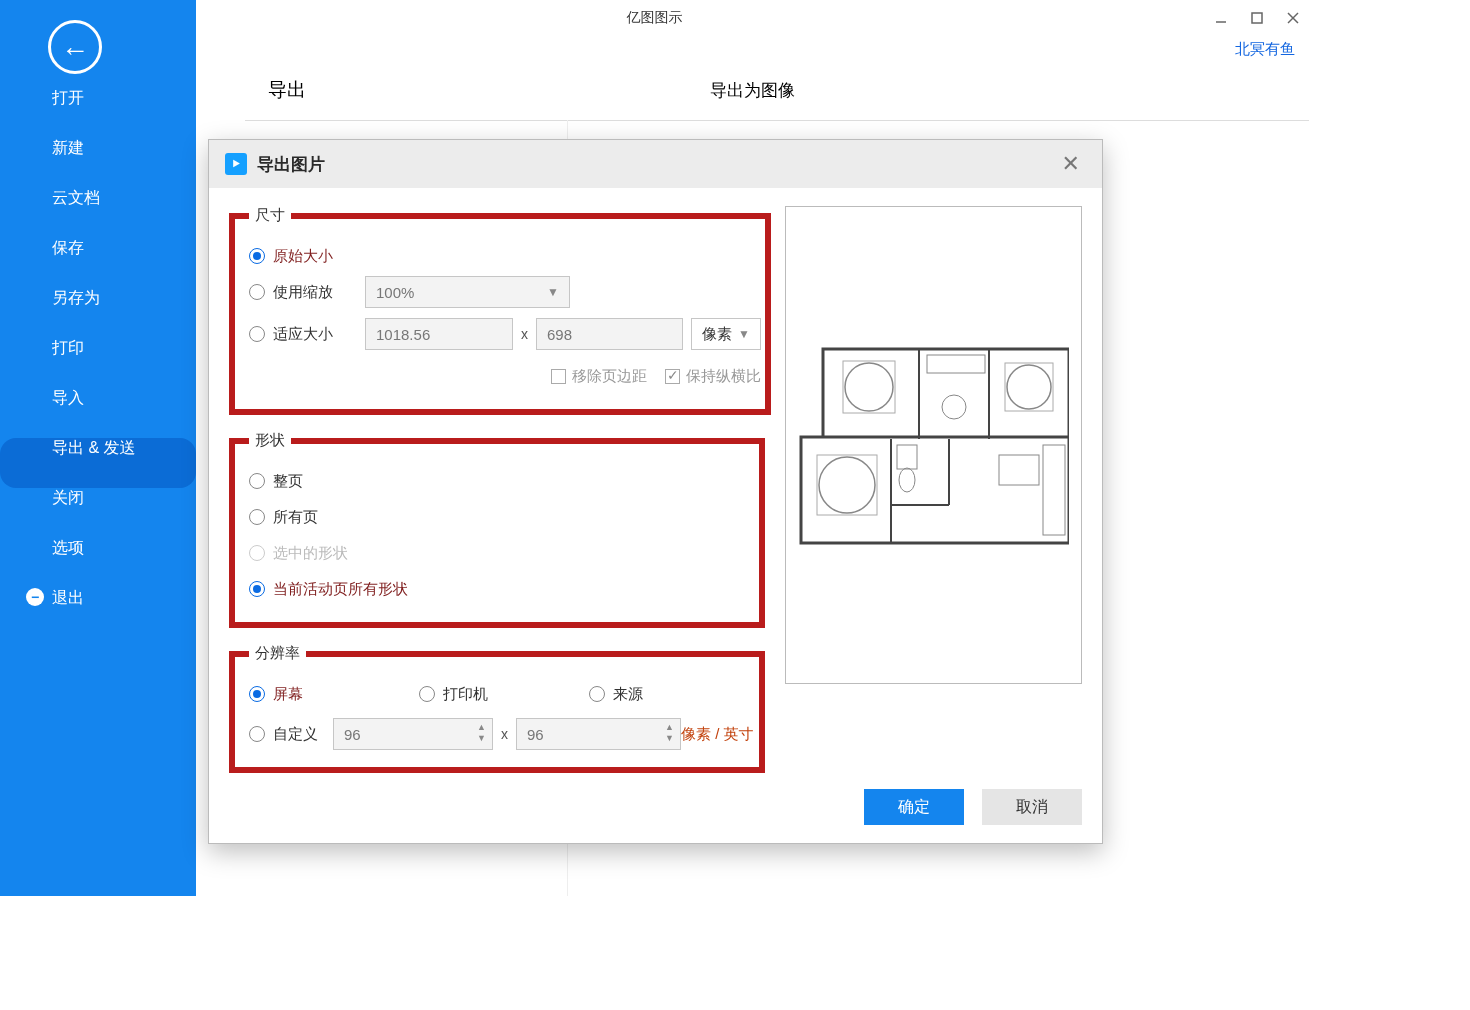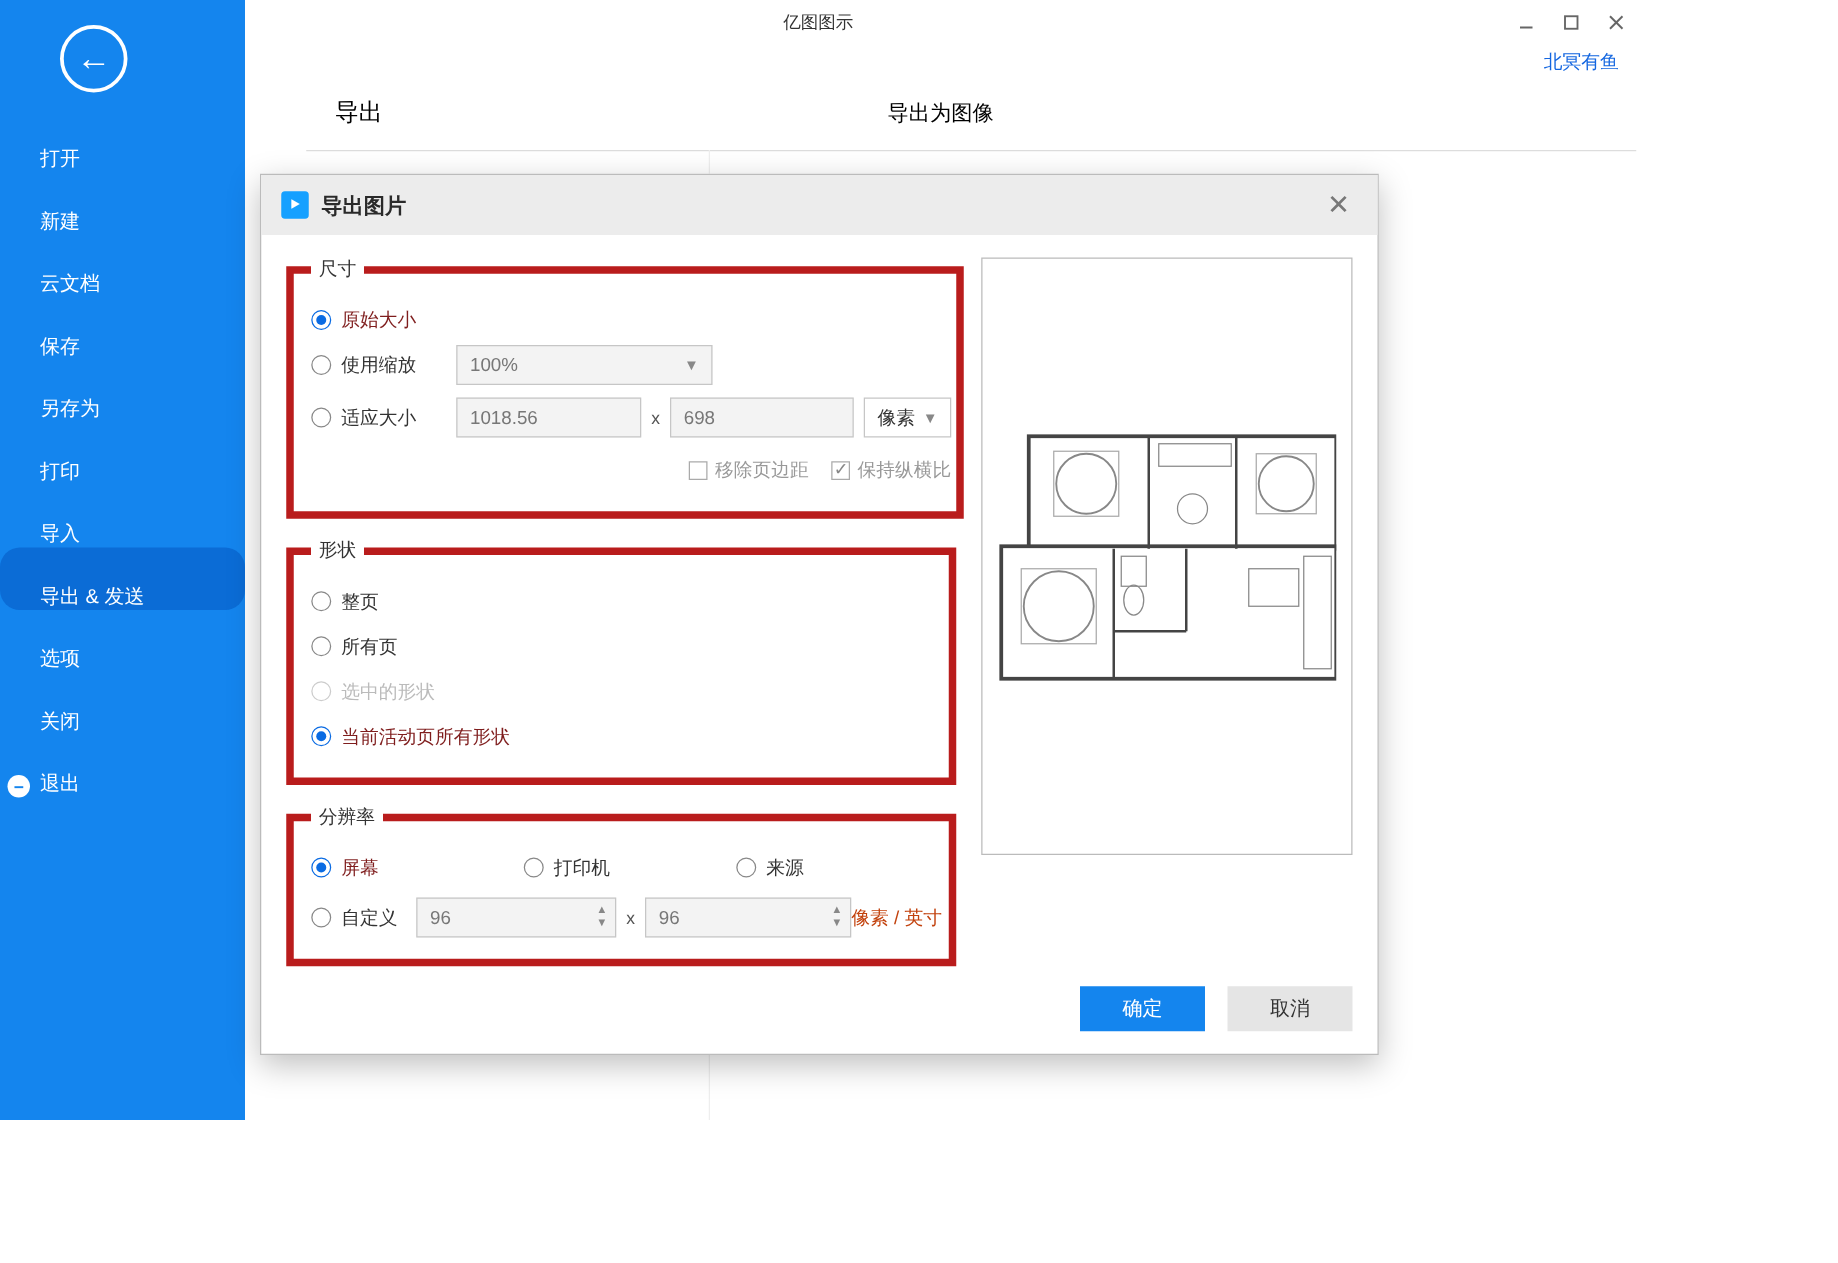--- a/index.html
+++ b/index.html
@@ -11,21 +11,21 @@
     .titlebar { height: 36px; display: flex; align-items: center; position: relative; background: #fff; }
     .titlebar-title { position: absolute; left: 50%; transform: translateX(-50%); font-size: 14px; color: #333; }
     .window-controls { position: absolute; right: 8px; top: 0; display: flex; gap: 20px; align-items: center; height: 36px; }
     .win-btn { width: 16px; height: 16px; display: flex; align-items: center; justify-content: center; cursor: pointer; color: #666; }
     .user-link { position: absolute; right: 14px; top: 40px; color: #1366e0; font-size: 15px; cursor: pointer; text-align: right; }
 
     
     .sidebar { position: absolute; left: 0; top: 0; width: 196px; height: 896px; background: #1485ee; color: #fff; padding-top: 20px; }
     .back-circle { width: 54px; height: 54px; border: 3px solid #fff; border-radius: 50%; margin-left: 48px; margin-bottom: 14px; display:flex; align-items:center; justify-content:center; cursor:pointer; }
     .back-arrow { font-size: 28px; color: #fff; line-height: 1; }
-    .side-item { height: 50px; display: flex; align-items: flex-end; padding-left: 32px; font-size: 16px; cursor: pointer; }
+    .side-item { height: 50px; display: flex; align-items: flex-start; padding-left: 52px; font-size: 16px; cursor: pointer; }
     .side-item.active { background: #0b6cd6; border-radius: 16px; }
     .side-item .exit-icon { width: 18px; height: 18px; border-radius: 50%; background: #fff; margin-right: 8px; margin-left: -26px; display:flex; align-items:center; justify-content:center; color:#1485ee; font-weight:bold; font-size:14px; }
 
     
     .header-row { position: absolute; left: 196px; top: 60px; right: 0; height: 60px; display: flex; align-items: center; }
     .hdr-export { font-size: 19px; font-weight: normal; margin-left: 72px; }
     .hdr-image { font-size: 17px; position: absolute; left: 50%; transform: translateX(-50%); text-align: center; }
     .divider-h { position: absolute; left: 245px; top: 120px; right: 0; height: 1px; background: #ddd; }
     .divider-v { position: absolute; left: 567px; top: 120px; bottom: 0; width: 1px; background: #eee; }
 
@@ -122,24 +122,24 @@
     <div class="side-item">
         <span>打印</span>
       </div>
     <div class="side-item">
         <span>导入</span>
       </div>
     <div class="side-item active">
         <span>导出 &amp; 发送</span>
       </div>
     <div class="side-item">
+        <span>关闭</span>
+      </div>
+    <div class="side-item">
         <span>选项</span>
-      </div>
-    <div class="side-item">
-        <span>关闭</span>
       </div>
     <div class="side-item">
       <span class="exit-icon">−</span>
       <span>退出</span>
     </div>
   </div>
 
   <div class="header-row">
     <span class="hdr-export">导出</span>
     <span class="hdr-image">导出为图像</span>

